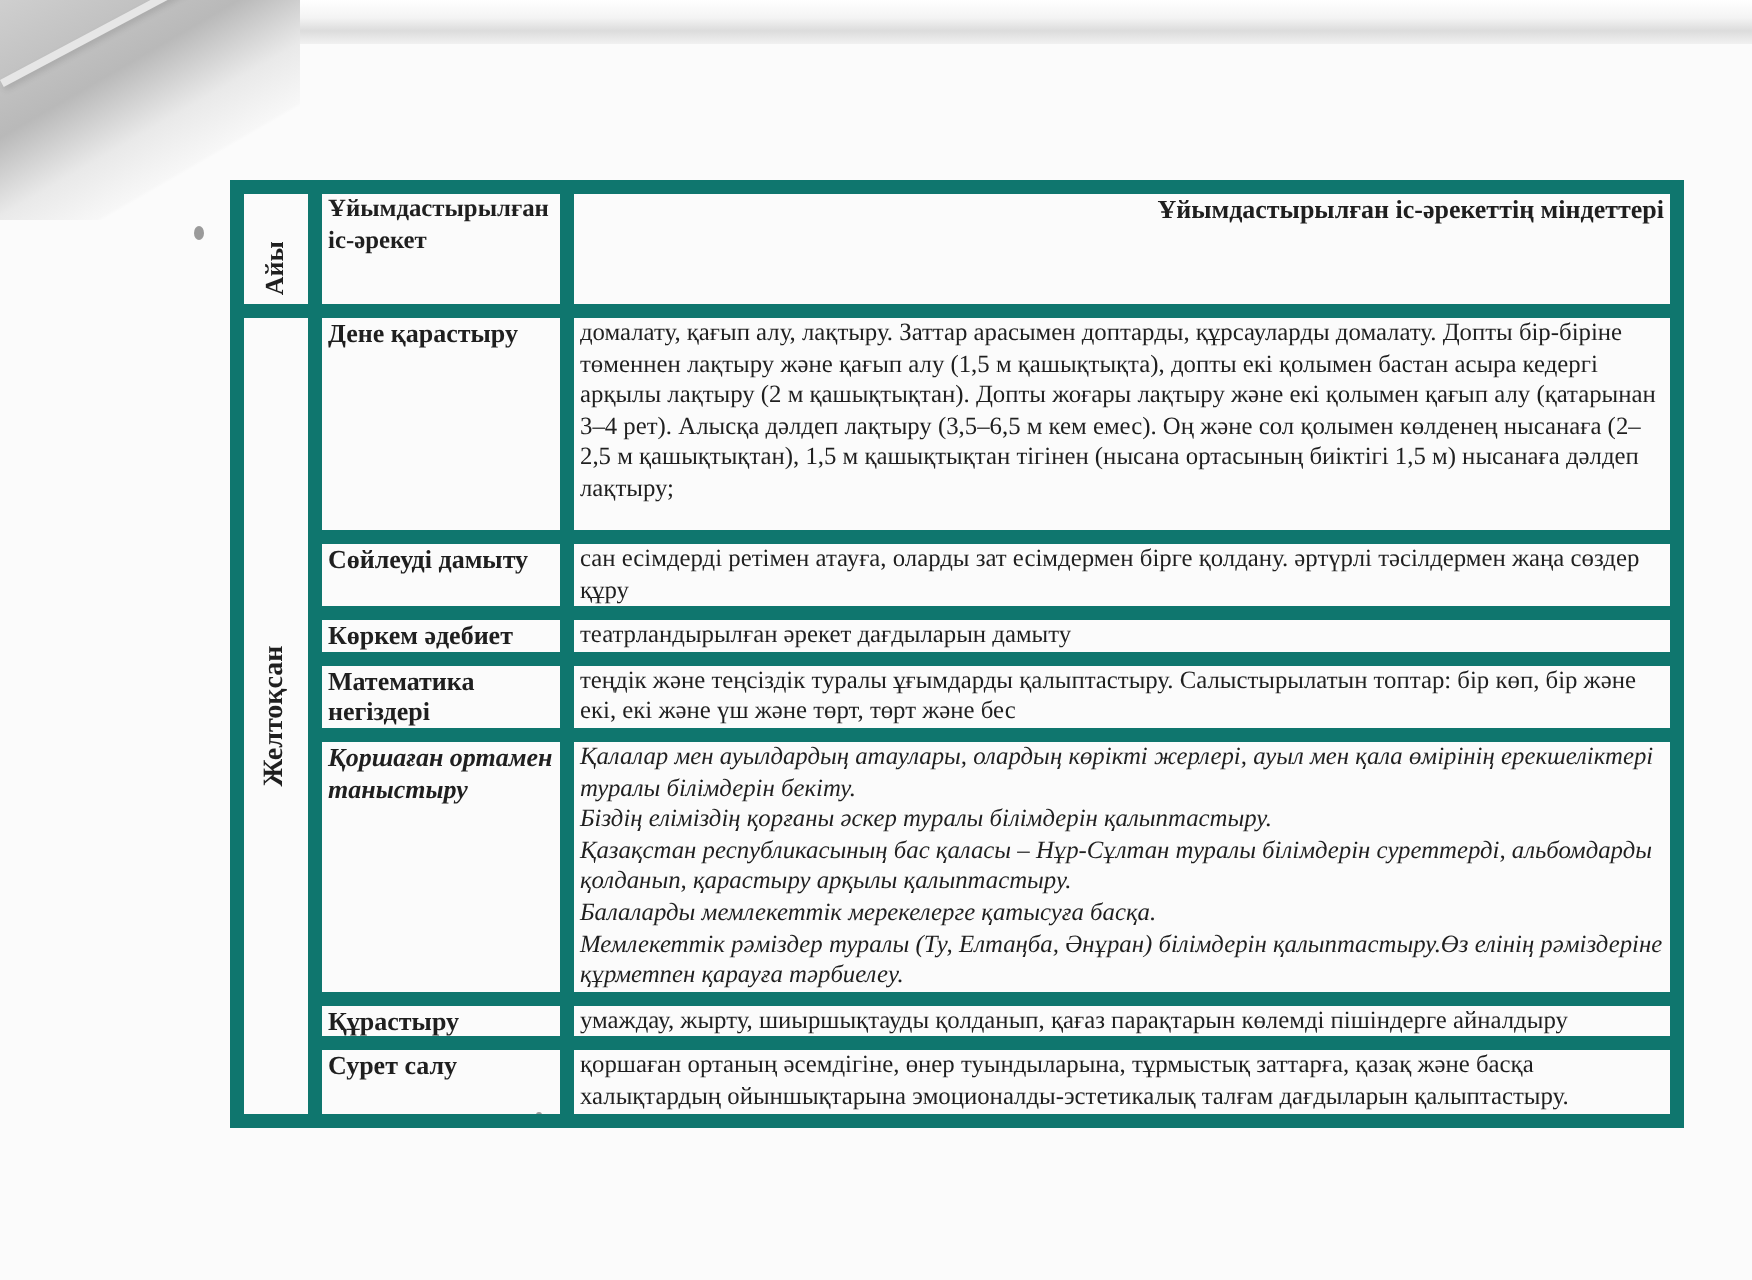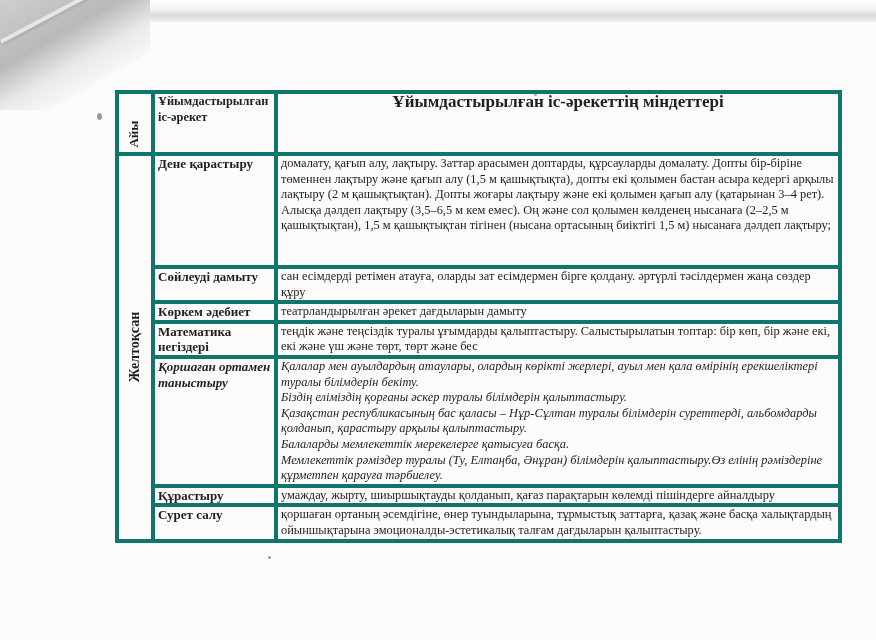--- a/index.html
+++ b/index.html
@@ -22,36 +22,36 @@
     background: #e6e6e6; transform: rotate(-28deg); transform-origin: left top;
     box-shadow: 0 2px 3px rgba(0,0,0,0.12);
   }
   table.plan {
     position: absolute; left: 115px; top: 90px;
     width: 727px;
     border-collapse: collapse;
     font-size: 12.4px; line-height: 15.6px;
   }
   table.plan td, table.plan th {
-    border: 4px solid #0f766e;
+    border: 7px solid #0f766e;
     vertical-align: top;
     padding: 0 3px;
   }
   th { font-weight: bold; text-align: left; }
   .col-month { width: 26px; padding: 0; }
   .col-act { width: 113px; }
   .hdr-row { height: 62px; }
   .hdr-month { position: relative; }
   .vert {
     position: absolute; left: 50%; bottom: 4px;
     transform-origin: left bottom;
     transform: translateX(7px) rotate(-90deg);
     white-space: nowrap; font-weight: bold; font-size: 13px;
   }
-  .hdr-tasks { text-align: center; vertical-align: middle; font-size: 17px; padding-top: 2px; }
+  .hdr-tasks { text-align: right; vertical-align: middle; font-size: 13px; padding-top: 2px; }
   .month-cell { position: relative; }
   .month-vert {
     position: absolute; left: 50%; top: 50%;
     transform: translate(-50%, -50%) rotate(-90deg);
     white-space: nowrap; font-weight: bold; font-size: 14px;
   }
   .act { font-weight: bold; font-size: 13px; }
   .task { font-size: 12.4px; }
   .task .line { display: block; }
   .r1 { height: 113px; }

